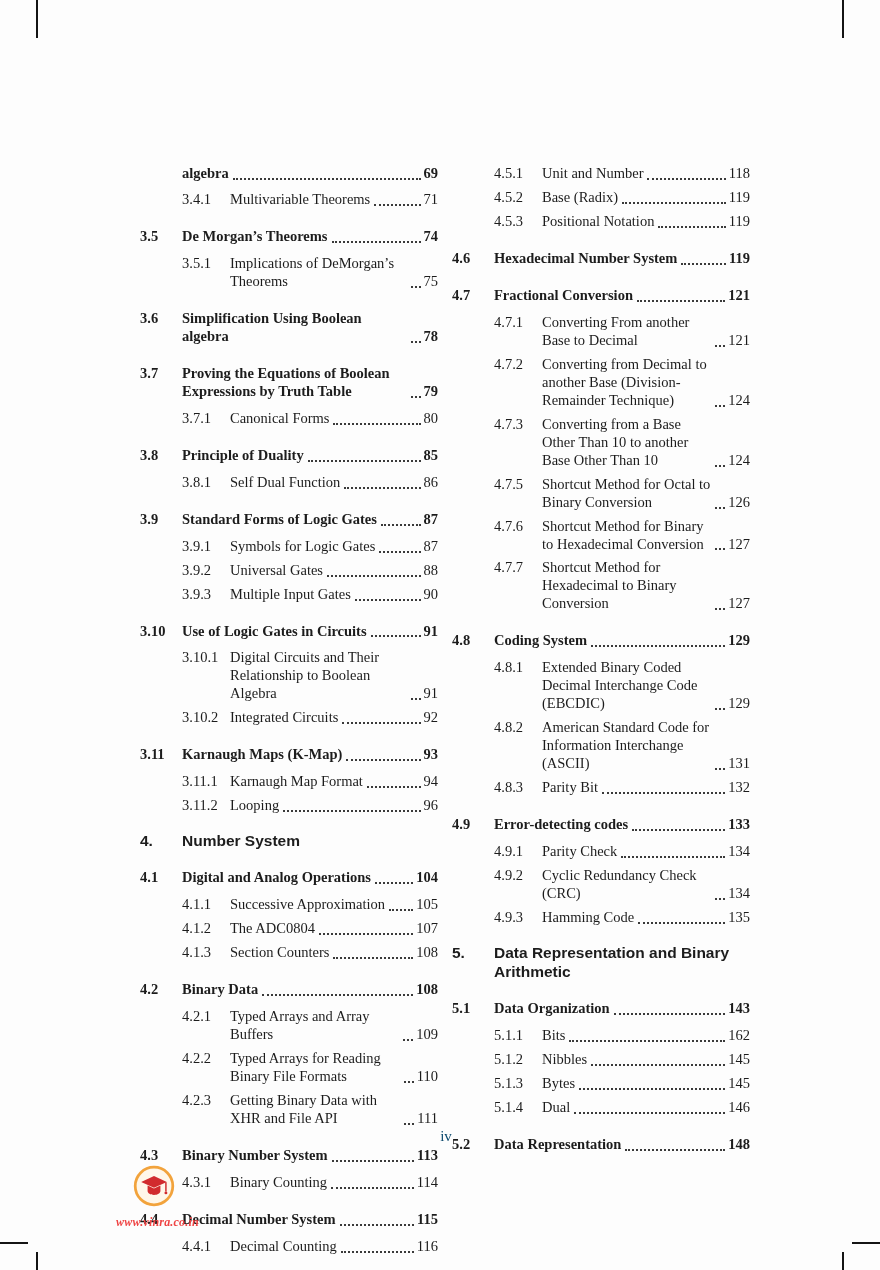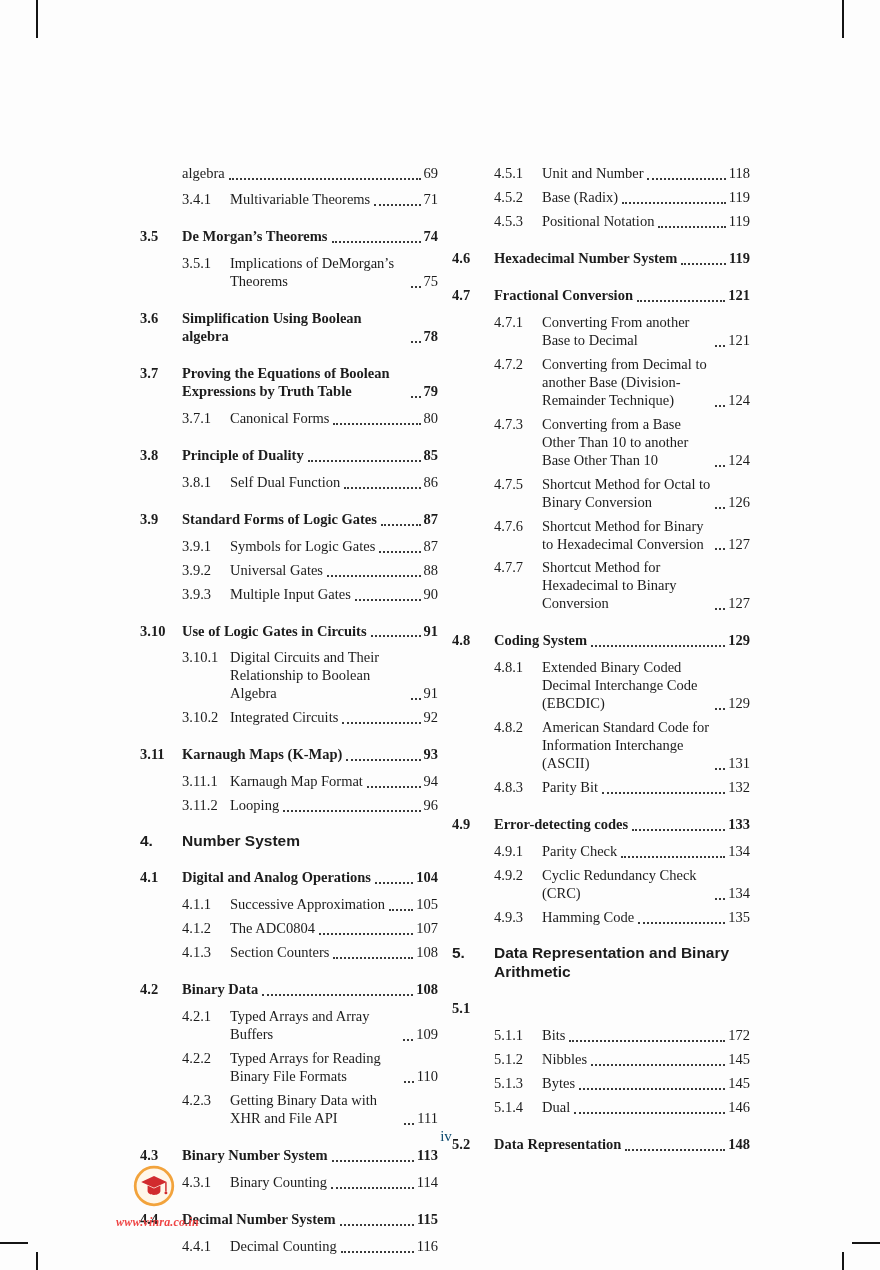--- a/index.html
+++ b/index.html
@@ -19,21 +19,21 @@
 
   .content { position:absolute; top:165px; left:0; width:880px; }
   .col { position:absolute; top:0; width:298px; }
   .col-left  { left:140px; }
   .col-right { left:452px; }
 
   .entry { display:flex; margin-bottom:6px; font-size:14.5px; line-height:1.24; }
   .entry .num  { flex:0 0 42px; }
   .entry.sub   { padding-left:42px;justify-content:center; }
   .entry.sub .num { flex:0 0 48px; }
-  .entry.cont  { padding-left:42px; font-weight:400; margin-bottom:8px; }
+  .entry.cont  { padding-left:42px; font-weight:700; margin-bottom:8px; }
   .entry.section { font-weight:700; margin-top:19px; margin-bottom:9px; }
   .entry.chapter {
     font-family:"Liberation Sans", sans-serif; font-weight:700;
     font-size:15.5px; margin:16px 0 12px 0;
   }
   .entry .body { flex:1; display:flex; align-items:flex-end; min-width:0; }
   .entry .title { }
   .entry .leader {
     flex:1 1 10px; min-width:10px; margin:0 3px 3px 4px;
     border-bottom:2px dotted #3a3a3a;
@@ -481,27 +481,32 @@
           </span>
         </div>
         <div class="entry chapter">
           <span class="num">5.</span>
           <span class="body">
             <span class="title">Data Representation and Binary Arithmetic</span>
           </span>
         </div>
         <div class="entry section">
           <span class="num">5.1</span>
+          <span class="body">
+            <span class="title">Data Organization</span>
+            <span class="leader"></span>
+            <span class="pagenum">143</span>
+          </span>
         </div>
         <div class="entry sub">
           <span class="num">5.1.1</span>
           <span class="body">
             <span class="title">Bits</span>
             <span class="leader"></span>
-            <span class="pagenum">172</span>
+            <span class="pagenum">162</span>
           </span>
         </div>
         <div class="entry sub">
           <span class="num">5.1.2</span>
           <span class="body">
             <span class="title">Nibbles</span>
             <span class="leader"></span>
             <span class="pagenum">145</span>
           </span>
         </div>

